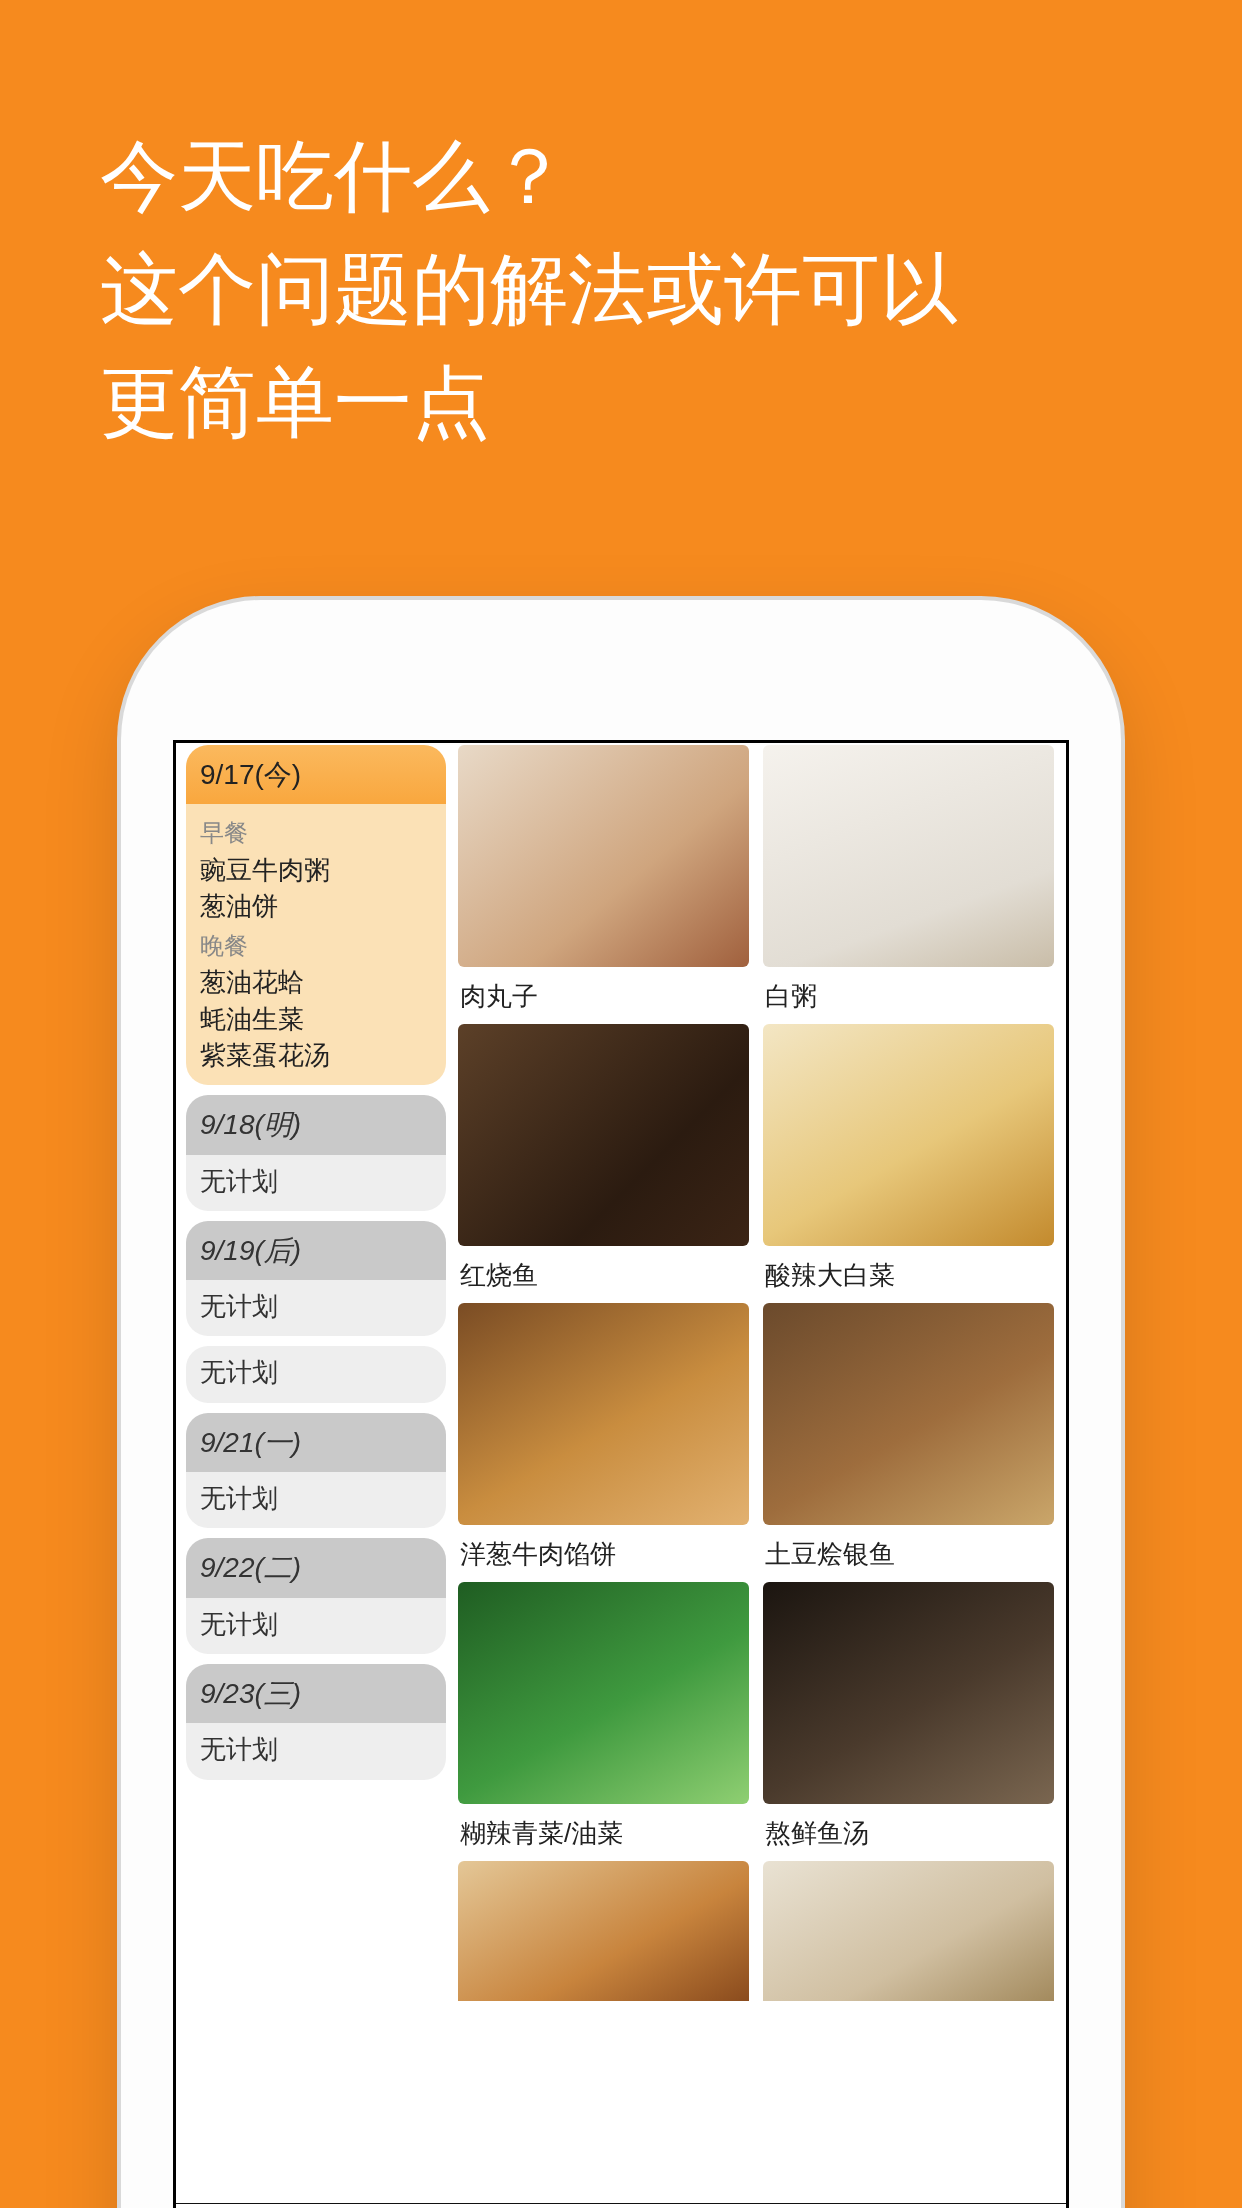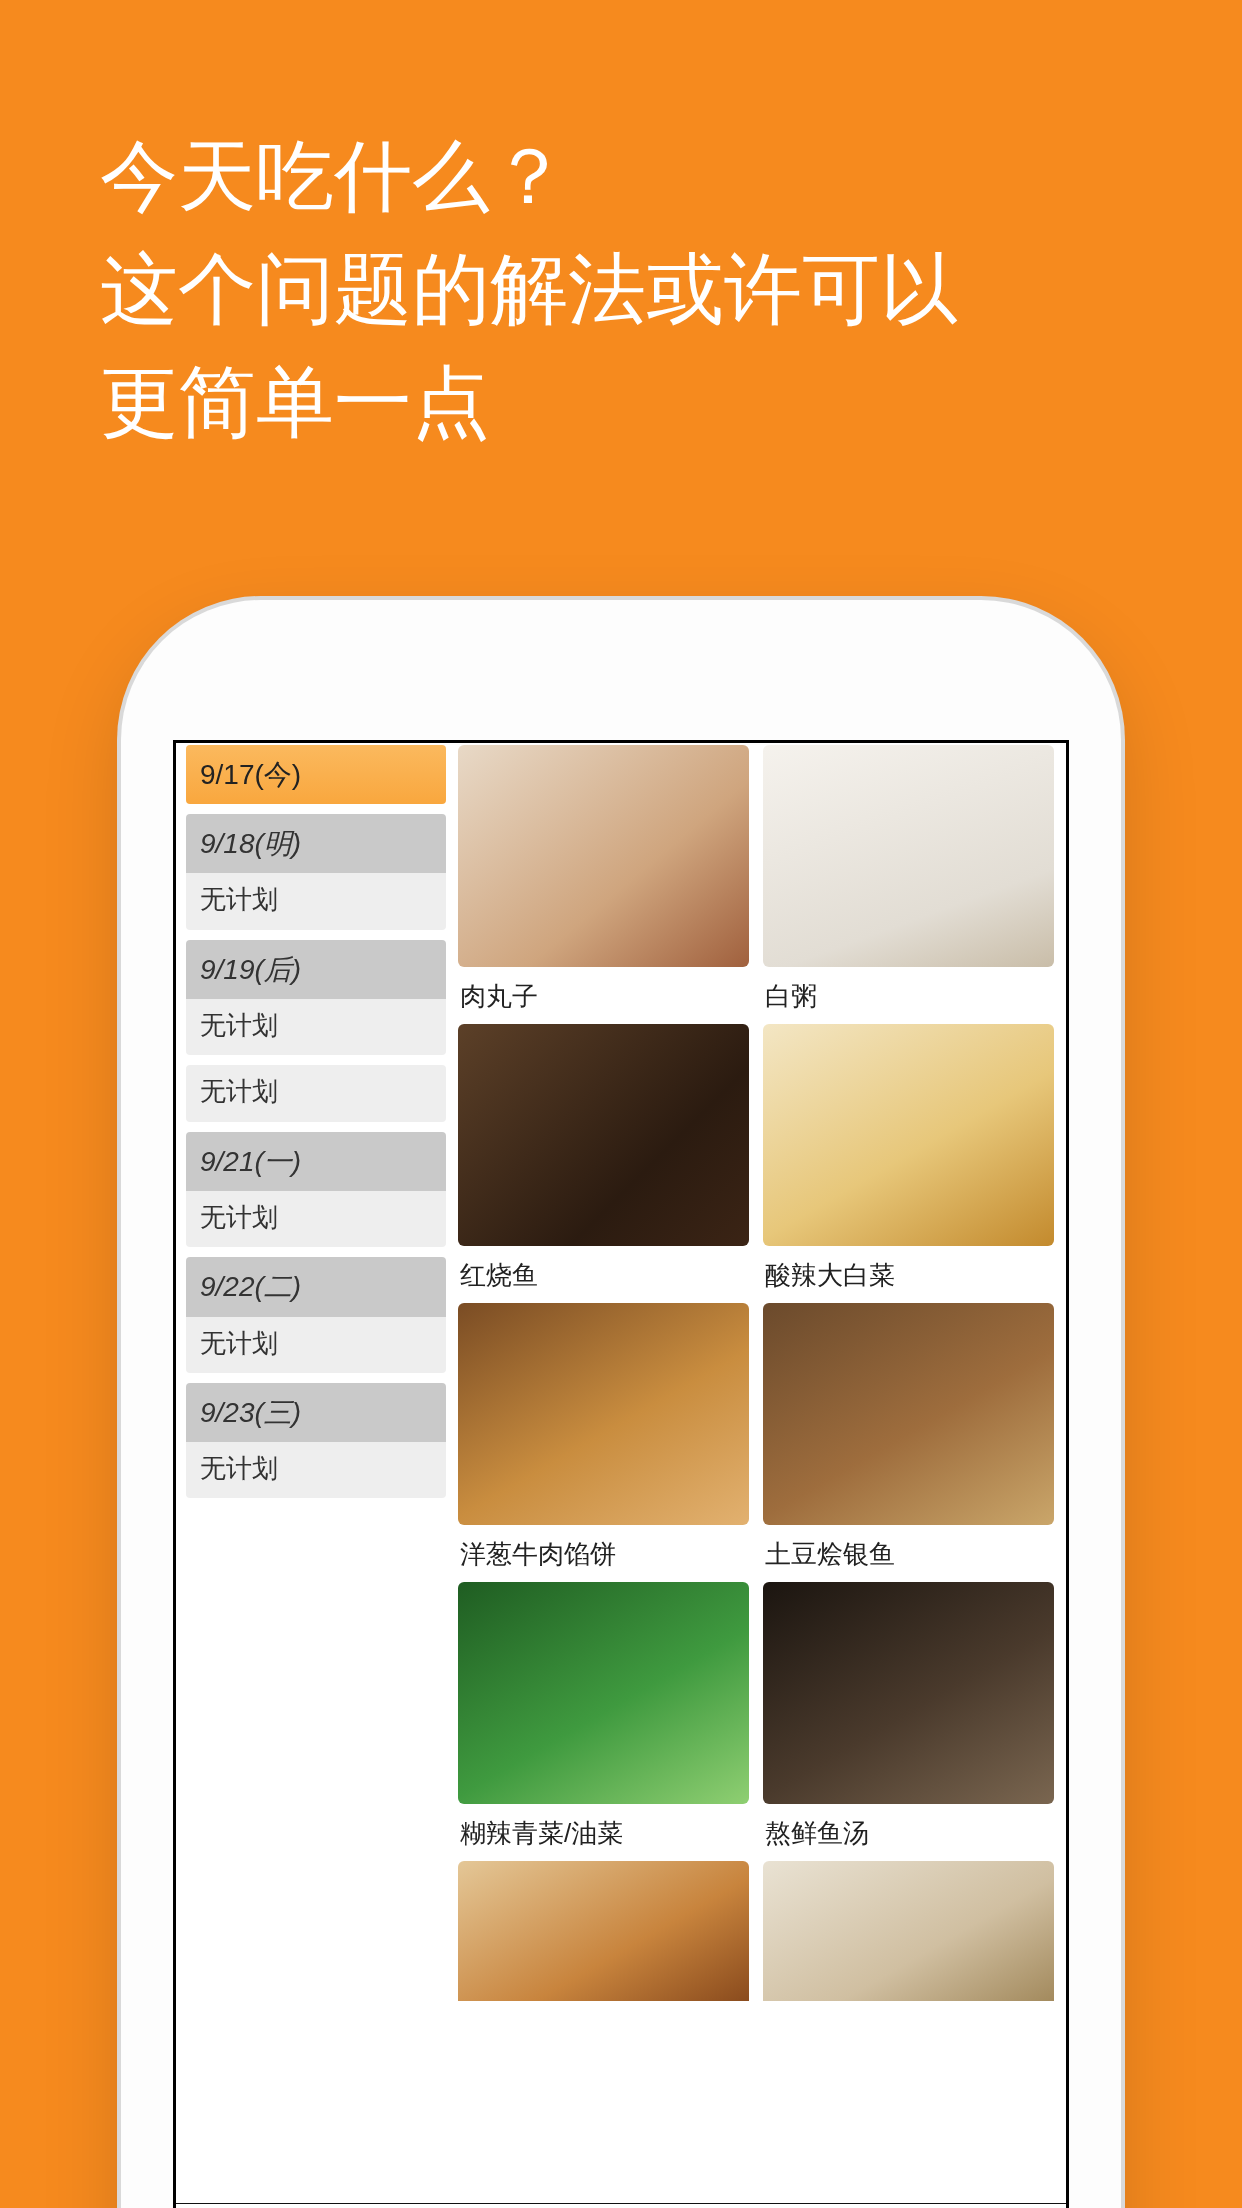--- a/index.html
+++ b/index.html
@@ -61,21 +61,21 @@
       overflow: hidden;
     }
     .sidebar {
       width: 260px;
       display: flex;
       flex-direction: column;
       gap: 10px;
       overflow: hidden;
     }
     .day-card {
-      border-radius: 4px;
+      border-radius: 22px;
       overflow: hidden;
       font-size: 26px;
       line-height: 1.4;
     }
     .day-card.selected .day-head { background: linear-gradient(#fbb95e,#f9a73e); color:#222;}
     .day-card.selected .day-body { background: #fbe1b6; }
     .day-card:not(.selected) .day-head { background: #c9c9c9; color:#333;font-style:italic;}
     .day-card:not(.selected) .day-body { background: #eeeeee; }
     .day-head { padding: 10px 14px; font-size: 28px;}
     .day-body { padding: 8px 14px 12px; color:#333;}
@@ -119,20 +119,29 @@
 </div>
 
 <div class="phone">
   <div class="screen">
 
 
     <div class="content">
       <div class="sidebar" id="sidebar">
           <div class="day-card selected">
             <div class="day-head">9/17(今)</div>
+            <div class="day-body">
+              <div class="section-label">早餐</div>
+              <div class="item">豌豆牛肉粥</div>
+              <div class="item">葱油饼</div>
+              <div class="section-label">晚餐</div>
+              <div class="item">葱油花蛤</div>
+              <div class="item">蚝油生菜</div>
+              <div class="item">紫菜蛋花汤</div>
+            </div>
           </div>
           <div class="day-card">
             <div class="day-head">9/18(明)</div>
             <div class="day-body">
               <div class="no-plan">无计划</div>
             </div>
           </div>
           <div class="day-card">
             <div class="day-head">9/19(后)</div>
             <div class="day-body">

